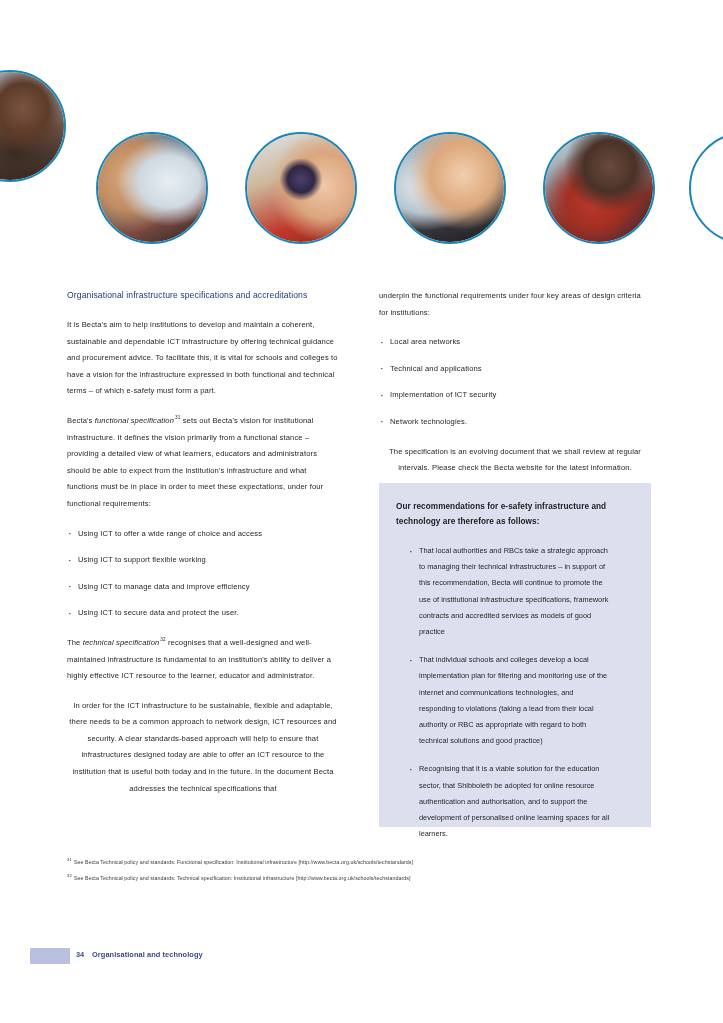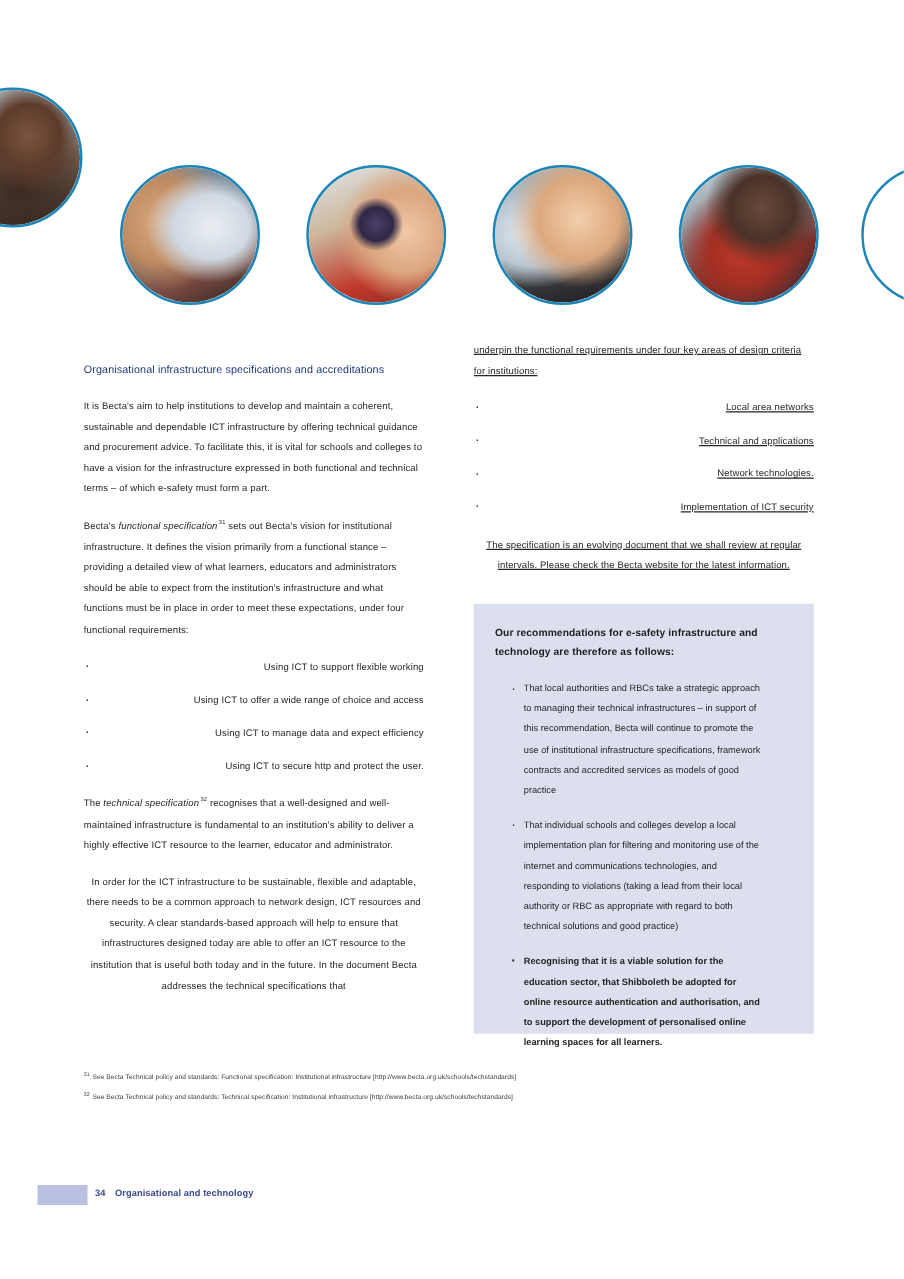--- a/index.html
+++ b/index.html
@@ -89,21 +89,21 @@
   
   .col {
     position: absolute;
     width: 272px;
     font-size: 7.6px;
     line-height: 16.6px;
     letter-spacing: 0.12px;
     color: #262626;
   }
   .col-left  { left: 67px;  top: 288px; }
-  .col-right { left: 379px; top: 272px; text-decoration: underline; }
+  .col-right { left: 379px; top: 288px; }
 
   h2.section-heading {
     margin: 0 0 14px 0;
     font-size: 8.6px;
     line-height: 15px;
     font-weight: normal;
     color: #1f3a7a;
     letter-spacing: 0.1px;
   }
   p.para {
@@ -113,21 +113,20 @@
 
   ul.bullets {
     list-style: none;
     margin: 0 0 13px 0;
     padding: 0;
   }
   ul.bullets li {
     position: relative;
     padding-left: 11px;
     margin-bottom: 10px;
-    text-align: right;
   }
   ul.bullets li:last-child { margin-bottom: 0; }
   ul.bullets li::before {
     content: "\00B7";
     position: absolute;
     left: 1px;
     top: -0.5px;
     font-size: 11px;
     line-height: 16.6px;
     color: #262626;
@@ -166,21 +165,21 @@
     padding: 0;
     font-size: 7.4px;
     line-height: 16.2px;
     color: #262626;
   }
   .rec-box ul li {
     position: relative;
     padding-left: 11px;
     margin-bottom: 12px;
   }
-  .rec-box ul li:last-child { margin-bottom: 0; font-weight: bold; }
+  .rec-box ul li:last-child { margin-bottom: 0; }
   .rec-box ul li::before {
     content: "\00B7";
     position: absolute;
     left: 1px;
     top: -0.5px;
     font-size: 11px;
     line-height: 16.2px;
   }
 
   
@@ -264,40 +263,40 @@
 
 <div class="col col-left">
 
   <h2 class="section-heading">Organisational infrastructure specifications and accreditations</h2>
 
   <p class="para">It is Becta's aim to help institutions to develop and maintain a coherent, sustainable and dependable ICT infrastructure by offering technical guidance and procurement advice. To facilitate this, it is vital for schools and colleges to have a vision for the infrastructure expressed in both functional and technical terms – of which e-safety must form a part.</p>
 
   <p class="para"><span>Becta's </span><span class="italic">functional specification</span><sup class="fn">31</sup><span> sets out Becta's vision for institutional infrastructure. It defines the vision primarily from a functional stance – providing a detailed view of what learners, educators and administrators should be able to expect from the institution's infrastructure and what functions must be in place in order to meet these expectations, under four functional requirements:</span></p>
 
   <ul class="bullets">
+    <li>Using ICT to offer a wide range of choice and access</li>
     <li>Using ICT to support flexible working</li>
-    <li>Using ICT to offer a wide range of choice and access</li>
-    <li>Using ICT to manage data and expect efficiency</li>
-    <li>Using ICT to secure http and protect the user.</li>
+    <li>Using ICT to manage data and improve efficiency</li>
+    <li>Using ICT to secure data and protect the user.</li>
   </ul>
 
   <p class="para"><span>The </span><span class="italic">technical specification</span><sup class="fn">32</sup><span> recognises that a well-designed and well-maintained infrastructure is fundamental to an institution's ability to deliver a highly effective ICT resource to the learner, educator and administrator.</span></p>
 
   <p class="para">In order for the ICT infrastructure to be sustainable, flexible and adaptable, there needs to be a common approach to network design, ICT resources and security. A clear standards-based approach will help to ensure that infrastructures designed today are able to offer an ICT resource to the institution that is useful both today and in the future. In the document Becta addresses the technical specifications that</p>
 </div>
 
 <div class="col col-right">
 
   <p class="para">underpin the functional requirements under four key areas of design criteria for institutions:</p>
 
   <ul class="bullets">
     <li>Local area networks</li>
     <li>Technical and applications</li>
+    <li>Implementation of ICT security</li>
     <li>Network technologies.</li>
-    <li>Implementation of ICT security</li>
   </ul>
 
   <p class="para">The specification is an evolving document that we shall review at regular intervals. Please check the Becta website for the latest information.</p>
 </div>
 
 <div class="rec-box">
   <h3>Our recommendations for e-safety infrastructure and technology are therefore as follows:</h3>
   <ul>
     <li>That local authorities and RBCs take a strategic approach to managing their technical infrastructures – in support of this recommendation, Becta will continue to promote the use of institutional infrastructure specifications, framework contracts and accredited services as models of good practice</li>
     <li>That individual schools and colleges develop a local implementation plan for filtering and monitoring use of the internet and communications technologies, and responding to violations (taking a lead from their local authority or RBC as appropriate with regard to both technical solutions and good practice)</li>

